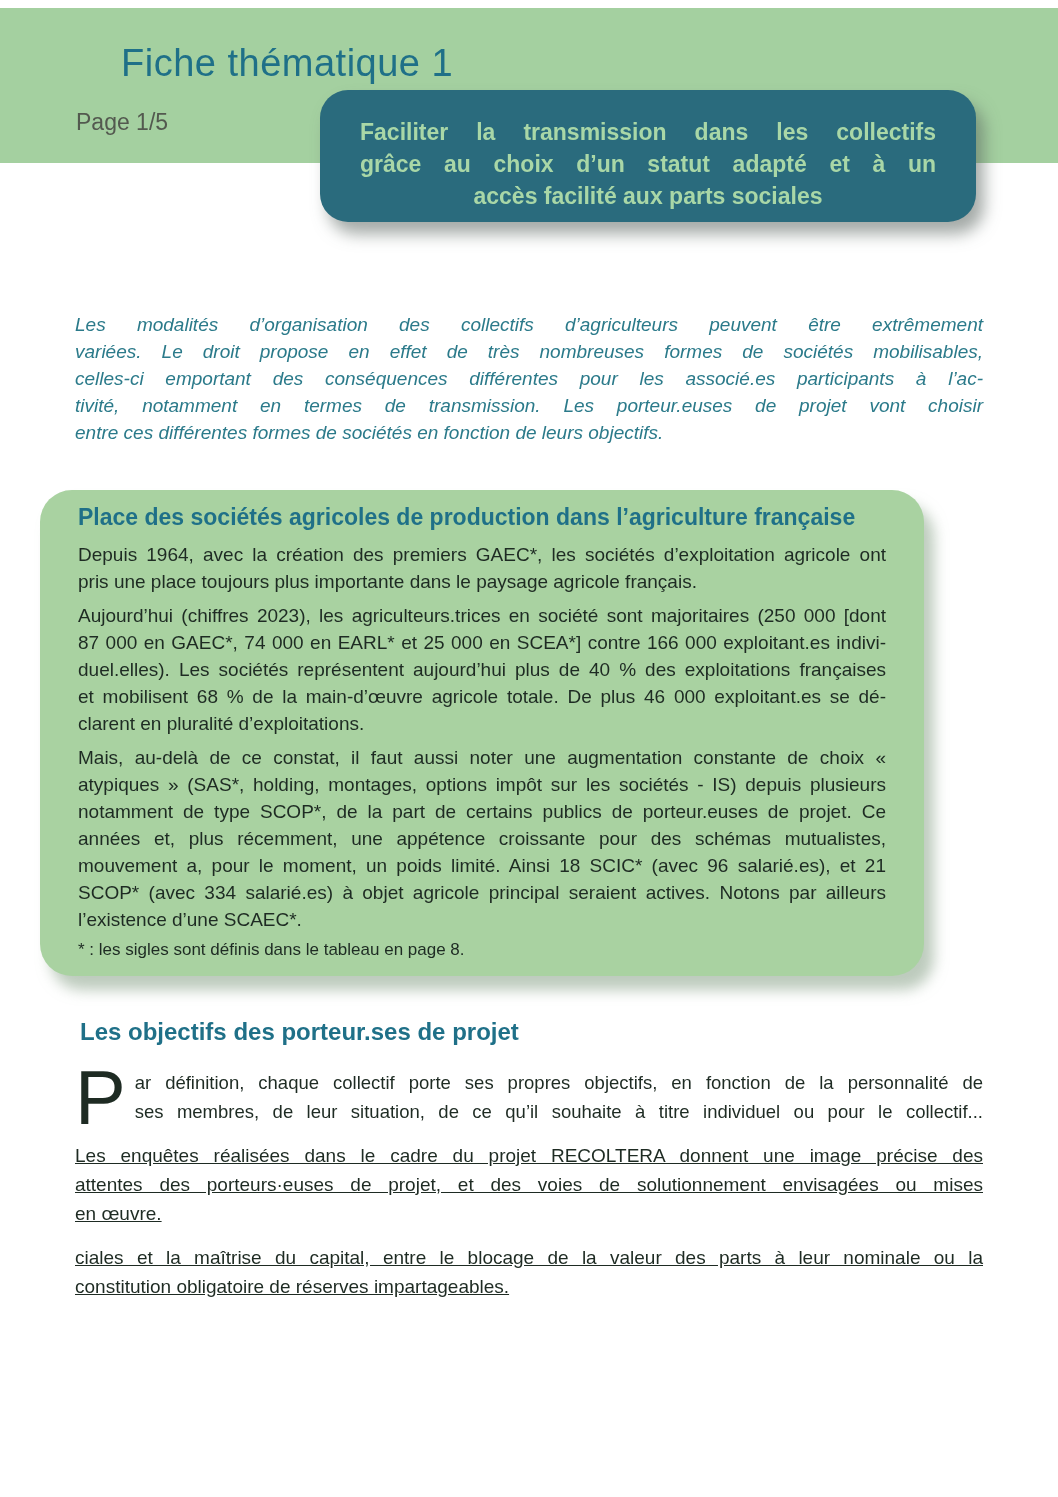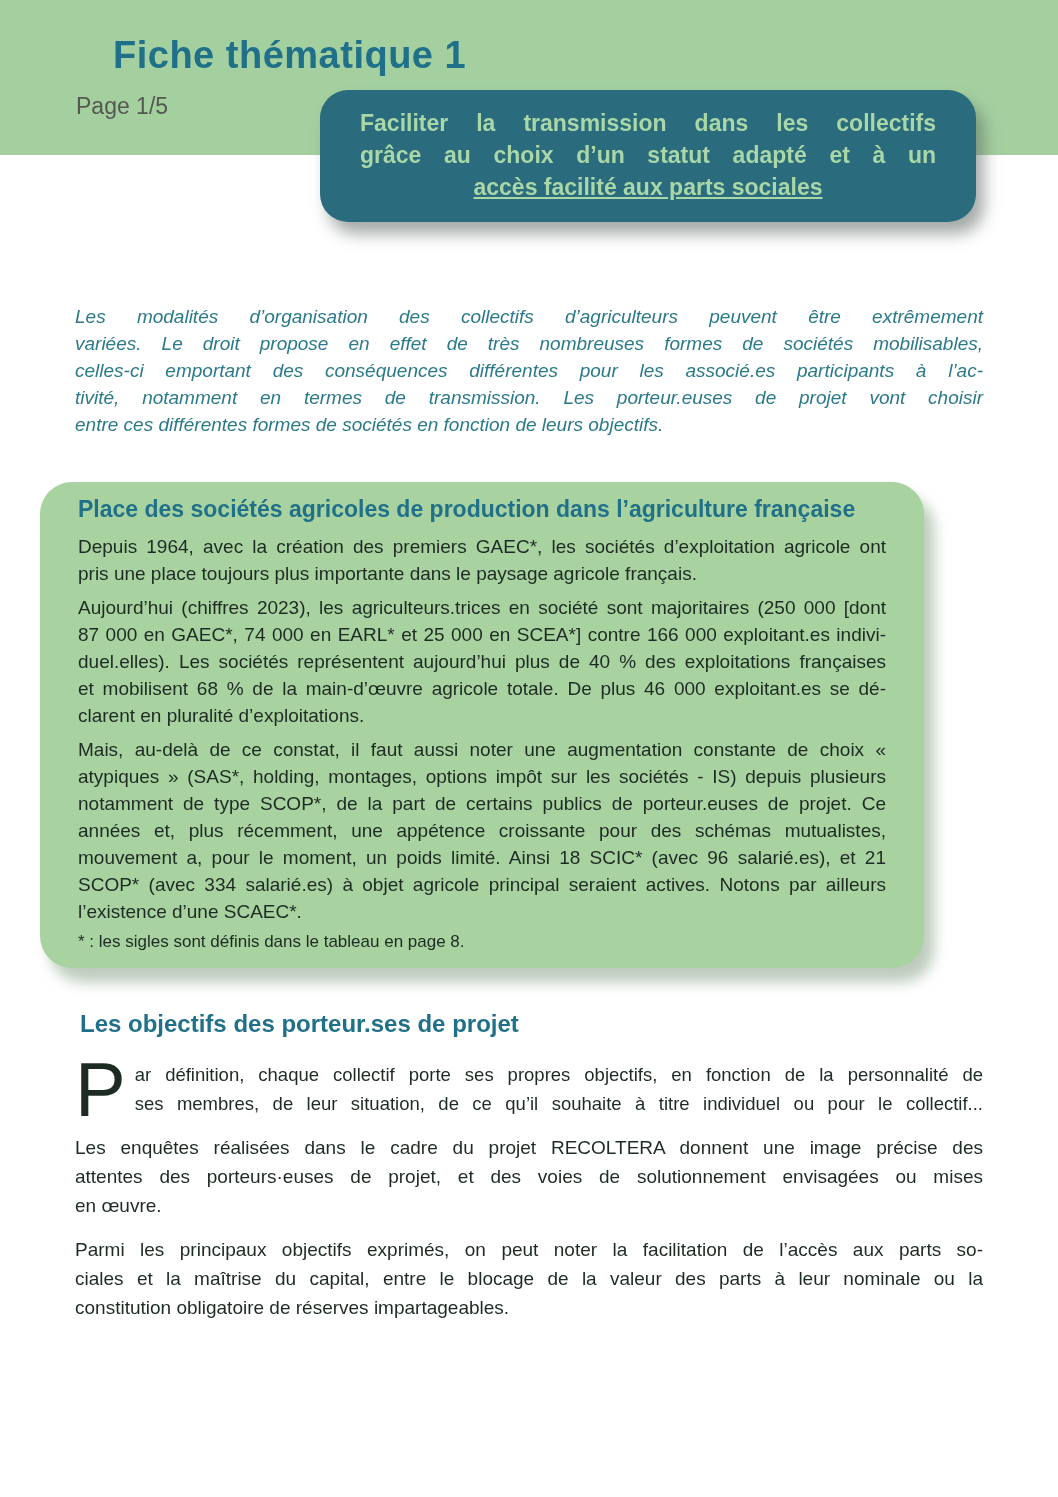--- a/index.html
+++ b/index.html
@@ -3,38 +3,38 @@
 <meta charset="utf-8">
 <style>
   html,body { margin:0; padding:0; background:#ffffff; }
   .page {
     position:relative; width:1058px; height:1497px; overflow:hidden;
     background:#ffffff; font-family:"Liberation Sans", sans-serif;
   }
   
   .band { height:155px; background:var(--band-green,#a4d0a0); }
   .band h1 {
-    margin:0; padding:34px 0 0 113px;
-    font-size:38px; font-weight:bold; color:var(--accent-teal,#1f7088);
+    margin:8px; padding:34px 0 0 113px;
+    font-size:38px; font-weight:normal; color:var(--accent-teal,#1f7088);
     letter-spacing:0.5px;
   }
   .page-label { padding:16px 0 0 76px; font-size:23px; color:var(--page-label,#53594f); }
 
   
   .banner {
     position:absolute; left:320px; top:90px; width:656px; height:132px;
-    box-sizing:border-box; padding:17px 40px 0;
+    box-sizing:border-box; padding:26px 40px 0;
     background:var(--banner-bg,#2a6b7d); border-radius:28px;
     box-shadow:8px 12px 16px rgba(90,100,95,0.55);
   }
   .banner .line {
     font-size:23px; font-weight:bold; color:var(--banner-text,#a9d7a7);
     line-height:32px; text-align:justify; text-align-last:justify;
   }
-  .banner .line:last-child { text-align-last:center;text-decoration:underline; }
+  .banner .line:last-child { text-align-last:center; }
 
   
   .intro { margin:148px 75px 0; font-style:italic; color:var(--intro-teal,#2b7a8a); font-size:19px; }
   .intro .line { line-height:27px; text-align:justify; text-align-last:justify; }
   .intro .line:last-child { text-align-last:left; }
 
   
   .green-box {
     margin:44px 0 0 40px; width:884px; box-sizing:border-box;
     background:var(--box-green,#a9d2a1); border-radius:32px;
@@ -49,21 +49,21 @@
 
   
   .section-heading { margin:42px 0 0 80px; font-size:24px; font-weight:bold; color:var(--accent-teal,#1f7088); }
   .dropcap-para { margin:22px 75px 0; color:var(--body-text,#1e2b23); font-size:18.5px; }
   .dropcap {
     float:left; font-size:76px; line-height:56px; height:58px;
     font-weight:normal; margin:2px 9px 0 0; color:var(--body-text,#1e2b23);
   }
   .dropcap-para .line { line-height:29px; text-align:justify; text-align-last:justify; }
   .paras { margin:0 75px; color:var(--body-text,#1e2b23); font-size:19px; }
-  .paras .block { margin:15px 0 0; }
+  .paras .block { margin:15px 0 0;text-decoration:underline; }
   .paras .block .line { line-height:29px; }
 </style>
 </head>
 <body>
 
 <div class="page">
 
   <header class="band">
     <h1>Fiche thématique 1</h1>
     <div class="page-label">Page 1/5</div>
@@ -122,19 +122,18 @@
       </div>
   </section>
 
   <div class="paras">
       <div class="block">
         <div class="line">Les enquêtes réalisées dans le cadre du projet RECOLTERA donnent une image précise des</div>
         <div class="line">attentes des porteurs·euses de projet, et des voies de solutionnement envisagées ou mises</div>
         <div class="line">en œuvre.</div>
       </div>
       <div class="block">
-        <div class="line">Parmi les principaux objectifs exprimés, on peut noter la facilitation de l’accès aux parts so-</div>
         <div class="line">ciales et la maîtrise du capital, entre le blocage de la valeur des parts à leur nominale ou la</div>
         <div class="line">constitution obligatoire de réserves impartageables.</div>
       </div>
     </div>
 
 </div>
 
 </body></html>

